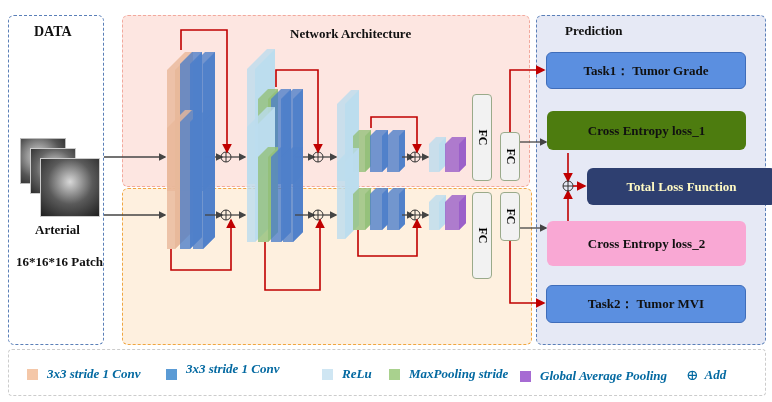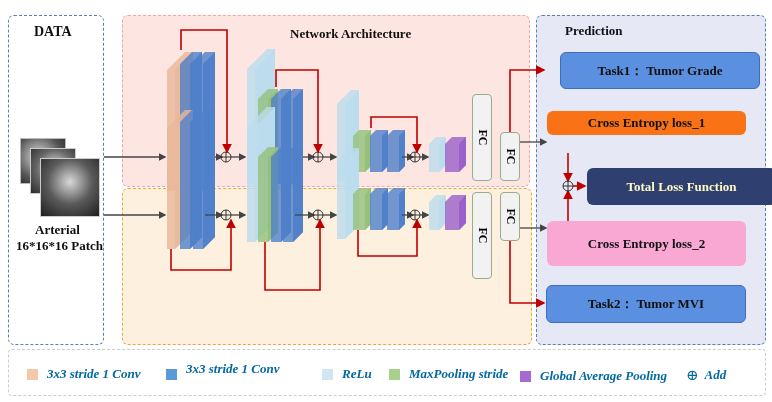--- a/index.html
+++ b/index.html
@@ -23,21 +23,21 @@
 
 <div class="panel" style="left:536px;top:15px;width:230px;height:330px;background:#e6e9f5;border:1.5px dashed #5a7fb8;border-radius:6px;"></div>
 <div class="lbl" style="left:565px;top:23px;font-size:13px;font-family:Liberation Serif, serif;">Prediction</div>
 
 <div class="abs" style="left:20px;top:138px;width:80px;height:80px;">
   <div style="position:absolute;left:0;top:0;width:44px;height:44px;background:radial-gradient(circle at 40% 40%,#ddd,#555 60%,#222);border:1px solid #bbb;"></div>
   <div style="position:absolute;left:10px;top:10px;width:44px;height:44px;background:radial-gradient(circle at 55% 45%,#eee,#666 55%,#2a2a2a);border:1px solid #ccc;"></div>
   <div style="position:absolute;left:20px;top:20px;width:58px;height:57px;background:radial-gradient(circle at 50% 40%,#d8d8d8,#5a5a5a 50%,#1e1e1e);border:1px solid #ccc;"></div>
 </div>
 <div class="lbl" style="left:35px;top:222px;font-size:13px;">Arterial</div>
-<div class="lbl" style="left:16px;top:238px;font-size:13px;">16*16*16 Patch</div>
+<div class="lbl" style="left:16px;top:254px;font-size:13px;">16*16*16 Patch</div>
 
 <svg class="abs" style="left:0;top:0;" width="772" height="402" viewBox="0 0 772 402">
   <defs>
     <marker id="ag" markerWidth="6" markerHeight="6" refX="5" refY="3" orient="auto">
         <path d="M0,0 L6,3 L0,6 z" fill="#444"></path>
       </marker>
     <marker id="ar" markerWidth="6" markerHeight="6" refX="5" refY="3" orient="auto">
         <path d="M0,0 L6,3 L0,6 z" fill="#c00000"></path>
       </marker>
   </defs>
@@ -151,22 +151,22 @@
 <div class="abs" style="left:500px;top:132px;width:20px;height:49px;background:#f2f2f2;border:1.5px solid #9aaa8a;border-radius:4px;box-sizing:border-box;display:flex;align-items:center;justify-content:center;">
     <span style="transform:rotate(90deg);font-weight:bold;font-size:12px;">FC</span>
   </div>
 <div class="abs" style="left:472px;top:192px;width:20px;height:87px;background:#f2f2f2;border:1.5px solid #9aaa8a;border-radius:4px;box-sizing:border-box;display:flex;align-items:center;justify-content:center;">
     <span style="transform:rotate(90deg);font-weight:bold;font-size:12px;">FC</span>
   </div>
 <div class="abs" style="left:500px;top:192px;width:20px;height:49px;background:#f2f2f2;border:1.5px solid #9aaa8a;border-radius:4px;box-sizing:border-box;display:flex;align-items:center;justify-content:center;">
     <span style="transform:rotate(90deg);font-weight:bold;font-size:12px;">FC</span>
   </div>
 
-<div class="taskbox" style="left:560px;top:52px;width:200px;height:37px;background:#5b8fe0;border:1.5px solid #3f6dba;">Task1： Tumor Grade</div>
-<div class="taskbox" style="left:547px;top:111px;width:199px;height:24px;background:#f97316;">Cross Entropy loss_1</div>
+<div class="taskbox" style="left:546px;top:52px;width:200px;height:37px;background:#5b8fe0;border:1.5px solid #3f6dba;">Task1： Tumor Grade</div>
+<div class="taskbox" style="left:547px;top:111px;width:199px;height:39px;background:#4d7c0f;">Cross Entropy loss_1</div>
 <div class="taskbox" style="left:587px;top:168px;width:189px;height:37px;background:#2e3f70;color:#fef9c3;">Total Loss Function</div>
 <div class="taskbox" style="left:547px;top:221px;width:199px;height:45px;background:#f9a8d4;">Cross Entropy loss_2</div>
 <div class="taskbox" style="left:546px;top:285px;width:200px;height:38px;background:#5b8fe0;border:1.5px solid #3f6dba;">Task2： Tumor MVI</div>
 
 <div class="panel" style="left:8px;top:349px;width:758px;height:47px;border:1.5px dashed #ccc;border-radius:4px;"></div>
 <div class="legend-item" style="left:27px;top:366px;">
   <span class="sw" style="background:#f4c7a8;"></span>
   <span>3x3 stride 1 Conv</span>
 </div>
 <div class="legend-item" style="left:166px;top:361px;align-items:flex-start;">

